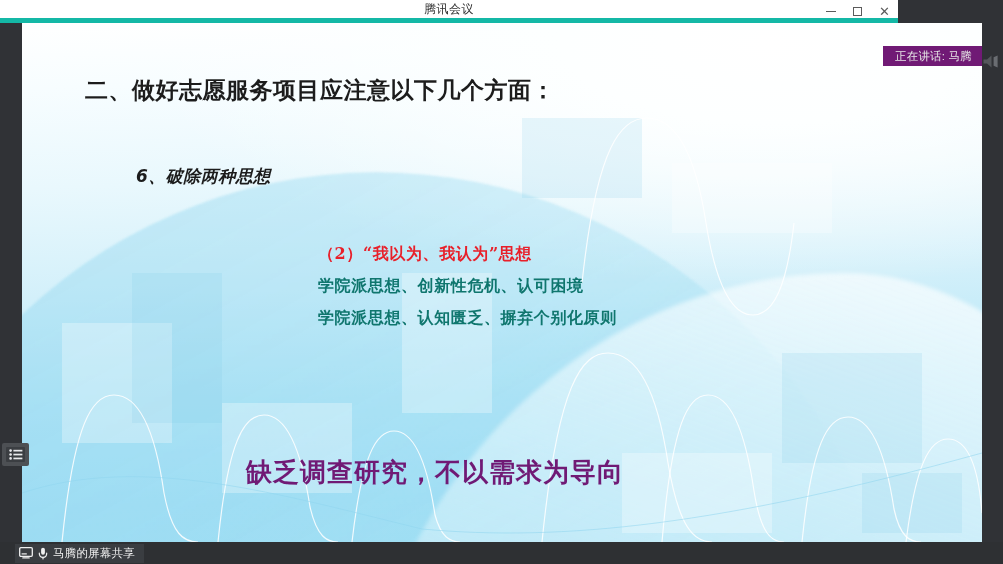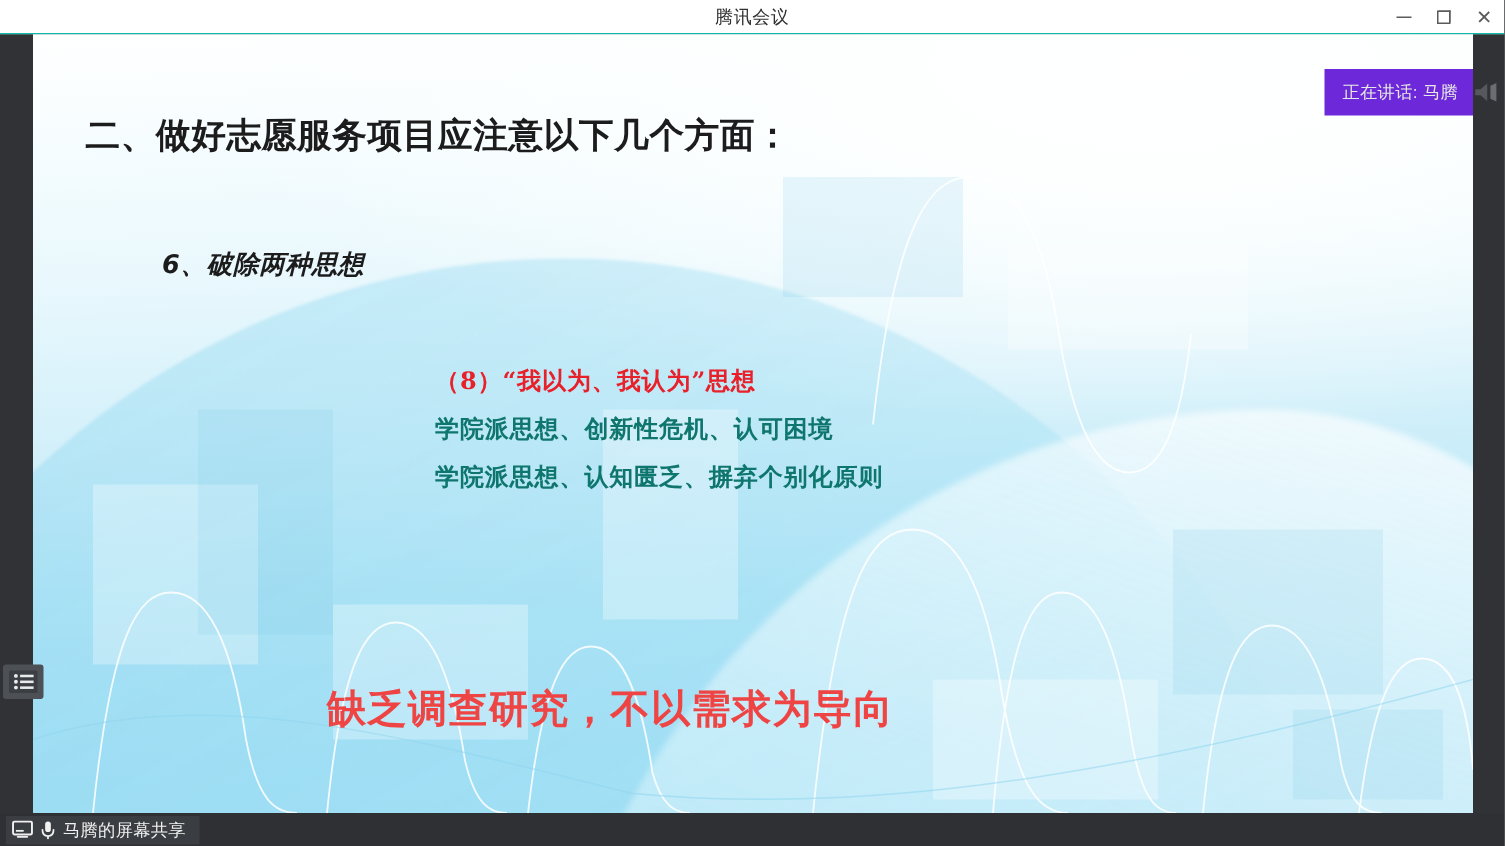--- a/index.html
+++ b/index.html
@@ -6,22 +6,22 @@
   html,body { width:1003px; height:564px; overflow:hidden; background:#2e3033; }
   body { font-family:"Liberation Sans","DejaVu Sans",sans-serif; }
 
   
   #app {
     position:relative; width:1003px; height:564px; background:#303236; overflow:hidden;
   }
 
   
   #titlebar {
-    position:absolute; left:0; top:0; width:1003px; height:23px;
-    background:#ffffff; border-bottom:1px solid #14b8a6;
+    position:absolute; left:0; top:0; width:898px; height:23px;
+    background:#ffffff; border-bottom:5px solid #14b8a6;
     display:flex; align-items:center; justify-content:center;
   }
   #titlebar-title {
     font-size:12px; color:#2f2f2f; letter-spacing:0.4px;
   }
   #win-controls {
     position:absolute; right:0; top:0; height:23px; display:flex; align-items:stretch;
   }
   .win-btn {
     width:27px; height:23px; display:flex; align-items:center; justify-content:center;
@@ -70,21 +70,21 @@
     background:linear-gradient(200deg, rgba(255,255,255,0.72) 0%, rgba(245,253,255,0.45) 40%, rgba(255,255,255,0.04) 100%);
     filter:blur(2px);
   }
   
   .bg-rect { position:absolute; background:rgba(255,255,255,0.30); }
   .bg-rect.blue { background:rgba(120,200,232,0.16); }
   #bg-waves { position:absolute; inset:0; }
   #bg-waves svg { width:100%; height:100%; display:block; }
 
   
-  #slide-content { position:absolute; inset:0; }
+  #slide-content { position:absolute; inset:0;margin-left:28px; }
 
   #slide-heading {
     position:absolute; left:35px; top:52px;
     font-family:"DejaVu Sans","Liberation Sans",sans-serif;
     font-size:23px; font-weight:700; color:#1c1c1c; letter-spacing:0.5px;
     white-space:nowrap;
   }
   #slide-subheading {
     position:absolute; left:86px; top:142px;
     font-family:"DejaVu Sans","Liberation Sans",sans-serif;
@@ -100,28 +100,28 @@
     font-size:16px; font-weight:700; line-height:32px; white-space:nowrap;
     letter-spacing:0.6px;
   }
   .bullet-line.red   { color:#e8202a; }
   .bullet-line.black { color:#0f766e; }
   .bullet-line.indent { padding-left:0px; }
 
   #slide-emphasis {
     position:absolute; left:196px; top:432px;
     font-family:"DejaVu Sans","Liberation Sans",sans-serif;
-    font-size:26px; font-weight:700; color:#ef4444; letter-spacing:1px;
+    font-size:26px; font-weight:700; color:#701a75; letter-spacing:1px;
     white-space:nowrap;
   }
 
   
   #speaker-badge {
-    position:absolute; right:21px; top:46px; height:31px;
-    background:#6d28d9; display:flex; align-items:center;
+    position:absolute; right:21px; top:46px; height:20px;
+    background:#701a75; display:flex; align-items:center;
     padding:0 10px 0 12px; gap:8px; z-index:20;
   }
   #speaker-label { font-size:11.5px; color:#e6e6e6; white-space:nowrap; letter-spacing:0.2px; }
   #speaker-volume-icon {
     position:absolute; right:0px; top:46px; width:24px; height:31px;
     display:flex; align-items:center; justify-content:center; z-index:21;
     background:transparent;
   }
 
   
@@ -137,21 +137,21 @@
 
   
   #bottom-bar {
     position:absolute; left:0; bottom:0; height:22px; width:1003px;
     display:flex; align-items:center; z-index:30;
   }
   #share-pill {
     display:flex; align-items:center; gap:5px; height:19px;
     padding:0 9px 0 4px; background:#3a3d41; color:#f0f0f0;
     font-size:11.5px; white-space:nowrap; letter-spacing:0.2px;
-    margin-left:4px;
+    margin-left:15px;
   }
   .mini-icon { display:flex; align-items:center; }
 </style>
 </head>
 <body>
 
 <div id="app">
 
   <div id="titlebar">
     <div id="titlebar-title">腾讯会议</div>
@@ -206,21 +206,21 @@
       </svg>
     </div>
 
     <div id="slide-content">
 
       <div id="slide-heading">二、做好志愿服务项目应注意以下几个方面：</div>
 
       <div id="slide-subheading">6、破除两种思想</div>
 
       <div id="bullet-block">
-        <div class="bullet-line red">（8）“我以为、我认为”思想</div>
+        <div class="bullet-line red">（2）“我以为、我认为”思想</div>
         <div class="bullet-line black indent">学院派思想、创新性危机、认可困境</div>
         <div class="bullet-line black indent">学院派思想、认知匮乏、摒弃个别化原则</div>
       </div>
 
       <div id="slide-emphasis">缺乏调查研究，不以需求为导向</div>
     </div>
   </div>
 
   <div id="speaker-badge">
     <span id="speaker-label">正在讲话: 马腾</span>

